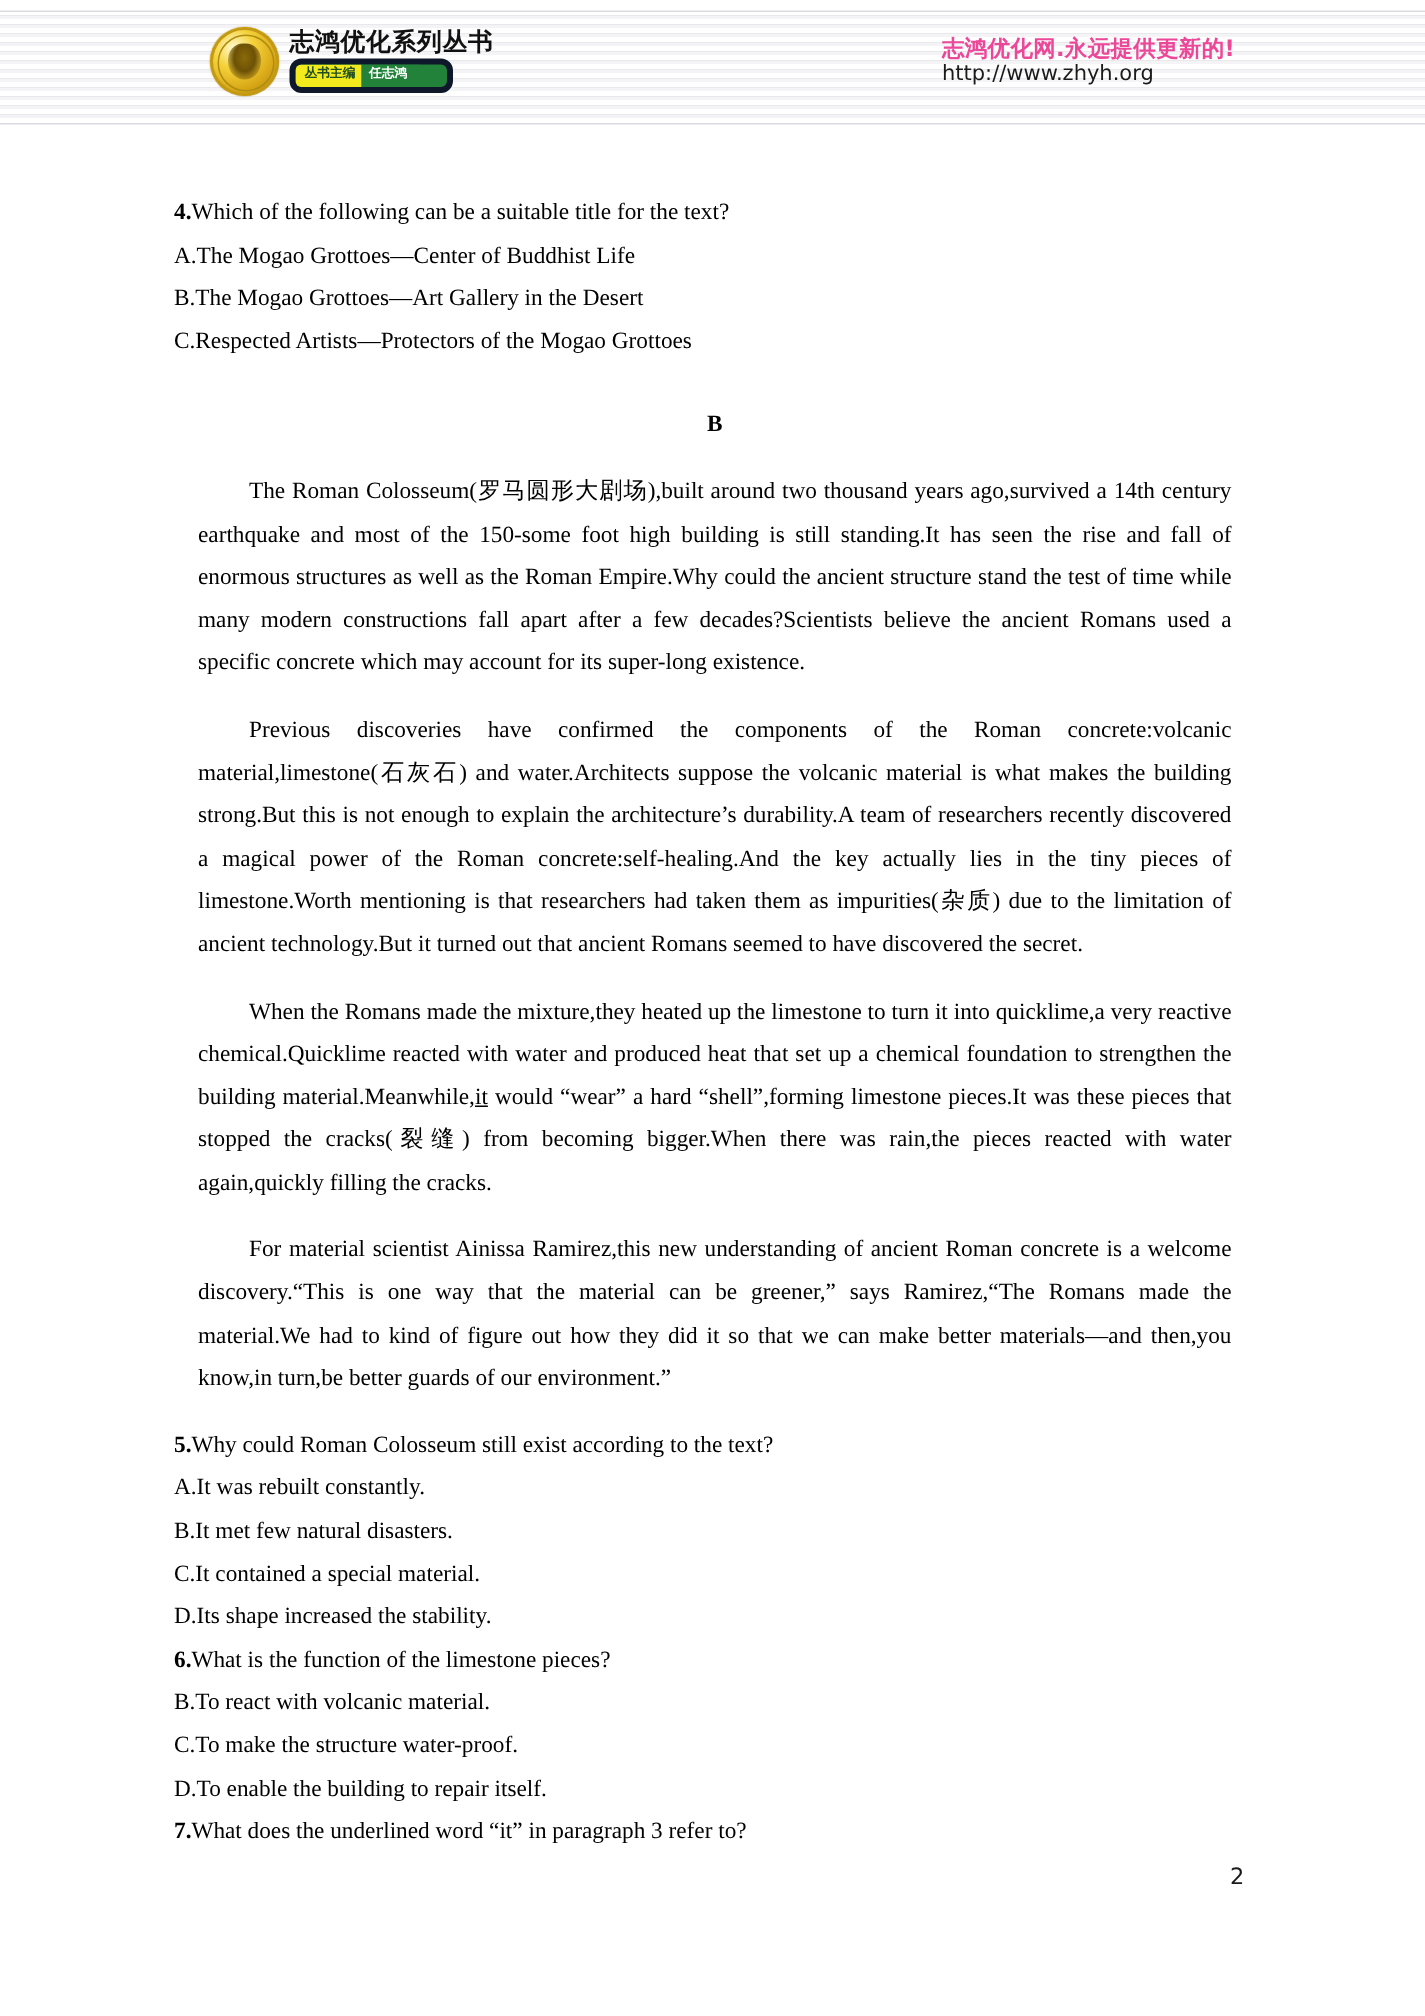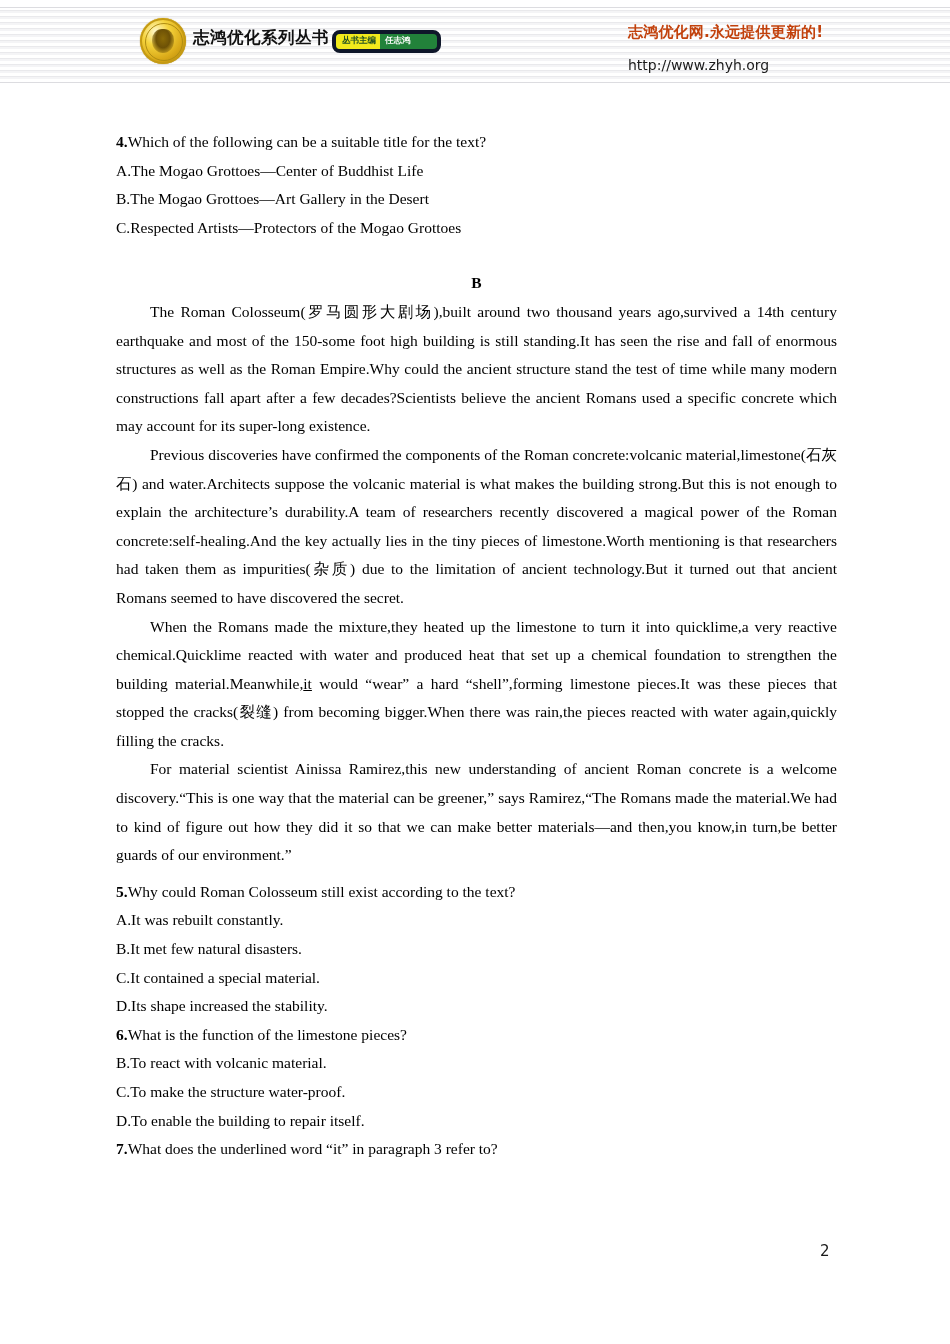--- a/index.html
+++ b/index.html
@@ -93,21 +93,21 @@
     content: "";
     position: absolute;
     left: 12px; top: 11px;
     width: 22px; height: 24px;
     border-radius: 45% 45% 50% 50%;
     background:
       radial-gradient(ellipse at 50% 40%, #8a6a08 0%, #6d5106 45%, rgba(120,90,8,0.35) 75%, rgba(120,90,8,0) 100%);
   }
   .brand-text {
     display: flex;
-    flex-direction: row;
+    flex-direction: column;
     gap: 3px;
   }
   .brand-title {
     font-family: "DejaVu Sans", "Liberation Sans", sans-serif;
     font-size: 16.5px;
     font-weight: bold;
     color: #111111;
     letter-spacing: 0.5px;
     line-height: 1;
   }
@@ -146,30 +146,30 @@
   .site-info {
     position: absolute;
     left: 628px;
     top: 24px;
     line-height: 1.15;
   }
   .site-slogan {
     font-family: "DejaVu Sans", "Liberation Sans", sans-serif;
     font-size: 15px;
     font-weight: bold;
-    color: #c2410c;
+    color: #ec4899;
     letter-spacing: 0.2px;
     white-space: nowrap;
   }
   .site-url {
     font-family: "DejaVu Sans", "Liberation Sans", sans-serif;
     font-size: 14px;
     font-weight: normal;
     color: #1b1b1b;
-    margin-top: 16px;
+    margin-top: 0;
     white-space: nowrap;
   }
 
   
   .content {
     position: absolute;
     left: 116px;
     top: 128px;
     width: 721px;
   }
@@ -189,21 +189,21 @@
     margin-top: 27px;
     margin-bottom: 0;
     width: 721px;
   }
   .para {
     font-size: 15.5px;
     line-height: 28.6px;
     text-indent: 34px;
     text-align: justify;
     text-justify: inter-word;
-    margin: 0;
+    margin: 16px;
     padding: 0;
   }
   .para + .para {
     margin-top: 0;
   }
   .para u {
     text-decoration: underline;
   }
   .gap-before-q5 {
     margin-top: 8px;

